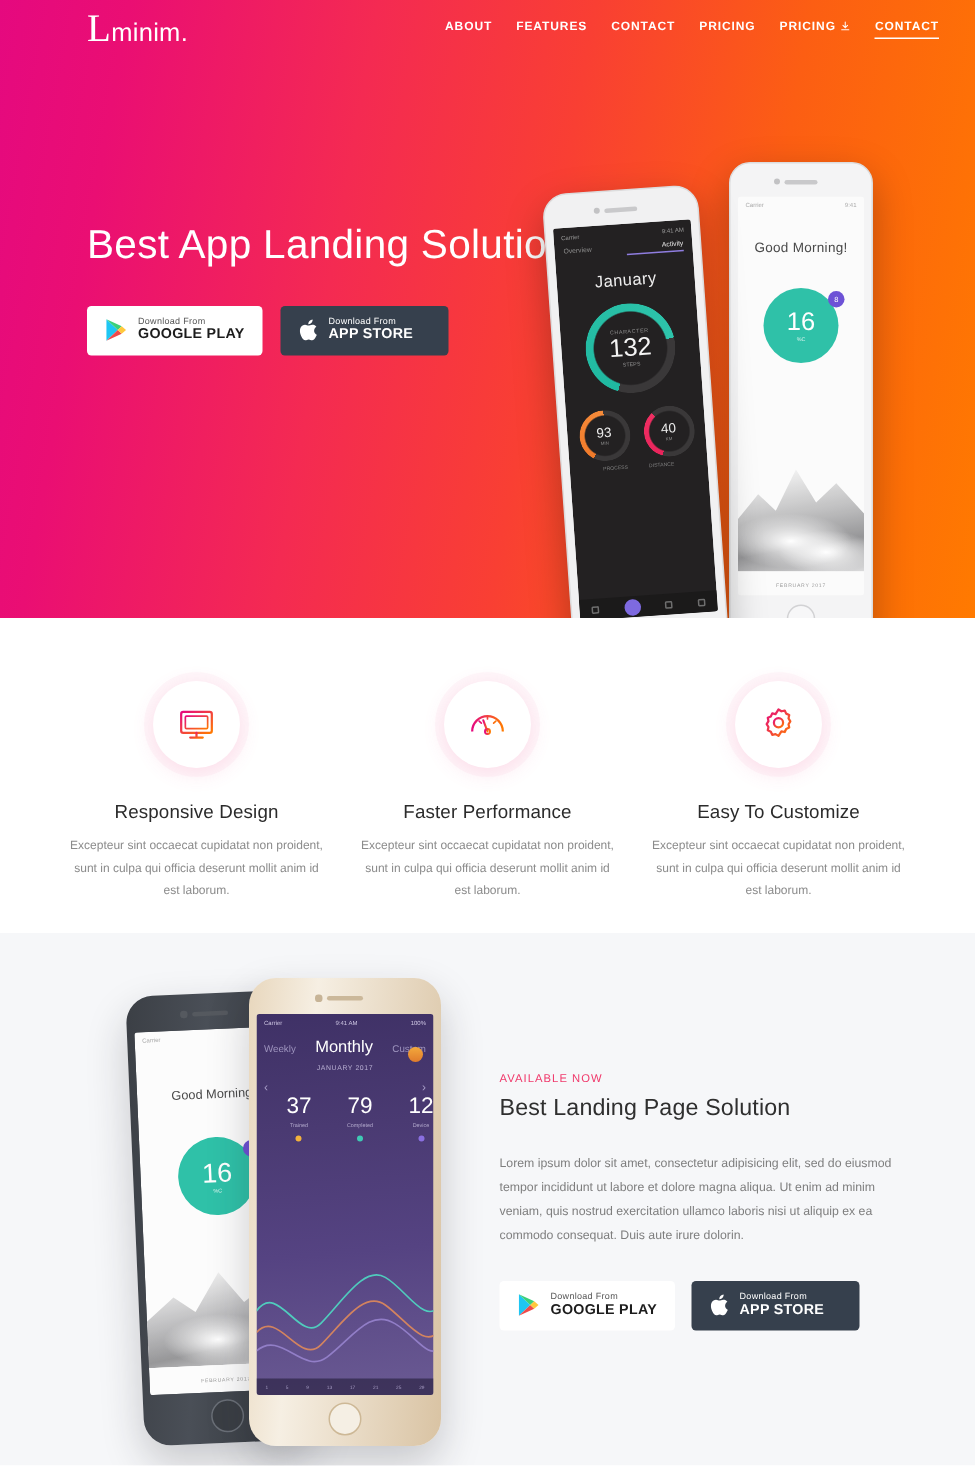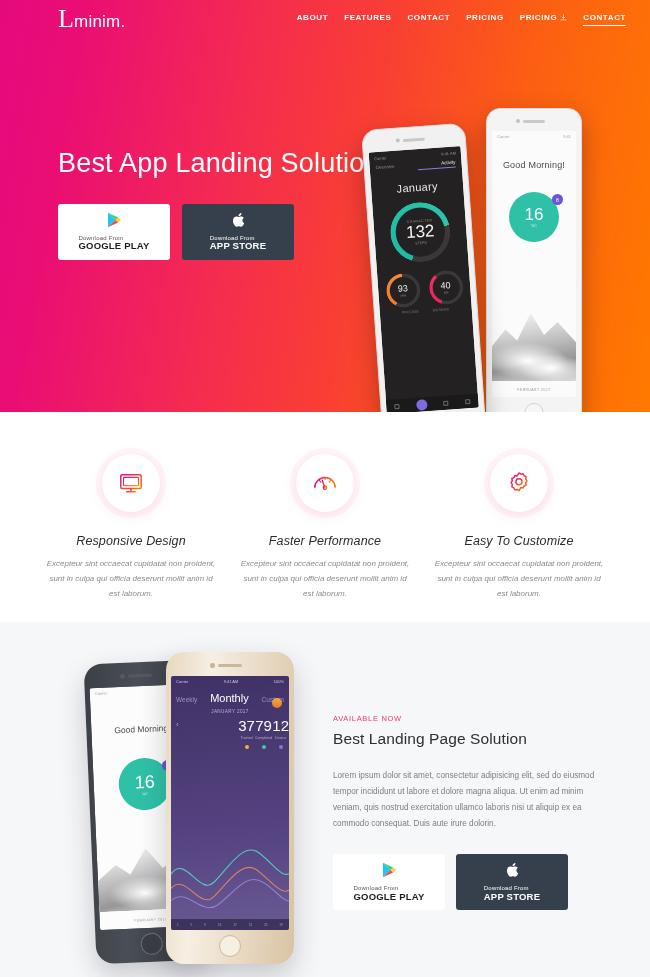--- a/index.html
+++ b/index.html
@@ -58,24 +58,23 @@
   .hero-title {
     color:#fff; font-size:27px; font-weight:300; letter-spacing:.2px;
     line-height:1.18;
   }
   .hero-sub {
     margin-top:17px; color:#fff; font-size:12.5px; font-weight:400;
     line-height:1.65; max-width:300px; opacity:.97;
   }
   .btn-row { margin-top:24px; display:flex; gap:12px; }
   .store-btn {
-    display:flex; align-items:center; gap:7px;
+    display:flex; align-items:flex-start; gap:7px;
     padding:8px 12px; border-radius:3px; cursor:pointer;
     min-width:112px;
-    flex-direction:column;
   }
   .store-btn.light { background:#fff; }
   .store-btn.dark { background:#36404d; }
   .store-txt { display:flex; flex-direction:column; line-height:1.1; }
   .store-top { font-size:6px; letter-spacing:.2px; }
   .store-main { font-size:9.5px; font-weight:bold; letter-spacing:.2px; }
   .light .store-top { color:#555; }
   .light .store-main { color:#1c1c1c; }
   .dark .store-top { color:#fff; }
   .dark .store-main { color:#fff; }
@@ -173,21 +172,21 @@
     clip-path:polygon(0 62%, 16% 44%, 30% 56%, 46% 26%, 62% 50%, 78% 36%, 100% 58%, 100% 100%, 0 100%);
     opacity:.92;
   }
   .sl-foot { position:absolute; left:0; right:0; bottom:5px; text-align:center; font-size:3.4px; color:#9a9a9a; letter-spacing:.5px; }
 
   
   .features {
     position:absolute; left:0; top:412px; width:650px; height:210px; background:#fff;
     display:flex; padding:42px 34px 0;
   }
-  .feat { flex:1; text-align:center; padding:0 10px;font-style:italic; }
+  .feat { flex:1; text-align:center; padding:0 10px; }
   .feat-ico {
     width:58px; height:58px; border-radius:50%; background:#fff;
     margin:0 auto; display:flex; align-items:center; justify-content:center;
     box-shadow:0 0 0 6px rgba(245,110,160,.055), 0 3px 14px rgba(240,80,140,.16);
   }
   .feat-title { margin-top:22px; font-size:12.5px; color:#2b2b2b; font-weight:400; letter-spacing:.1px; }
   .feat-desc { margin-top:9px; font-size:8px; color:#8b8b8b; line-height:1.85; }
 
   
   .showcase {
@@ -226,21 +225,21 @@
   .dark-body .p2-cam { background:#55595f; }
 
   
   .scr-purple { position:absolute; inset:0; background:linear-gradient(175deg,#3f3166 0%, #4a3a72 30%, #554382 62%, #6a5a93 100%); }
   .sp-status { display:flex; justify-content:space-between; padding:3px 5px 0; font-size:4px; color:#cfc7e4; }
   .sp-tabs { display:flex; justify-content:space-between; align-items:baseline; padding:8px 5px 0; }
   .sp-tabs .t { font-size:6.5px; color:#9d93bd; }
   .sp-tabs .t.on { font-size:11px; color:#fff; font-weight:300; }
   .sp-date { text-align:center; margin-top:5px; font-size:4.6px; color:#b9b0d3; letter-spacing:.4px; }
   .sp-arrows { position:absolute; left:5px; right:5px; top:44px; display:flex; justify-content:space-between; color:#a99fc9; font-size:8px; }
-  .sp-stats { display:flex; justify-content:flex-end; margin-top:4px;padding-left:20px; }
+  .sp-stats { display:flex; justify-content:space-between; margin-top:16px;padding-left:20px; }
   .sp-stat { text-align:center; }
   .sp-stat .n { font-size:15px; color:#fff; font-weight:300; line-height:1; }
   .sp-stat .l { font-size:3.6px; color:#b3aacd; margin-top:3px; }
   .sp-stat .d { width:4px; height:4px; border-radius:50%; margin:5px auto 0; }
   .sp-wave { position:absolute; left:0; right:0; bottom:13px; height:92px; }
   .sp-bar { position:absolute; left:0; right:0; bottom:0; height:11px; background:rgba(28,22,48,.55); display:flex; align-items:center; justify-content:space-around; }
   .sp-bar span { font-size:3.2px; color:#a79dc4; }
   .sp-avatar { position:absolute; right:7px; top:22px; width:10px; height:10px; border-radius:50%; background:linear-gradient(#f3a93c,#e07b2c); }
 
   

